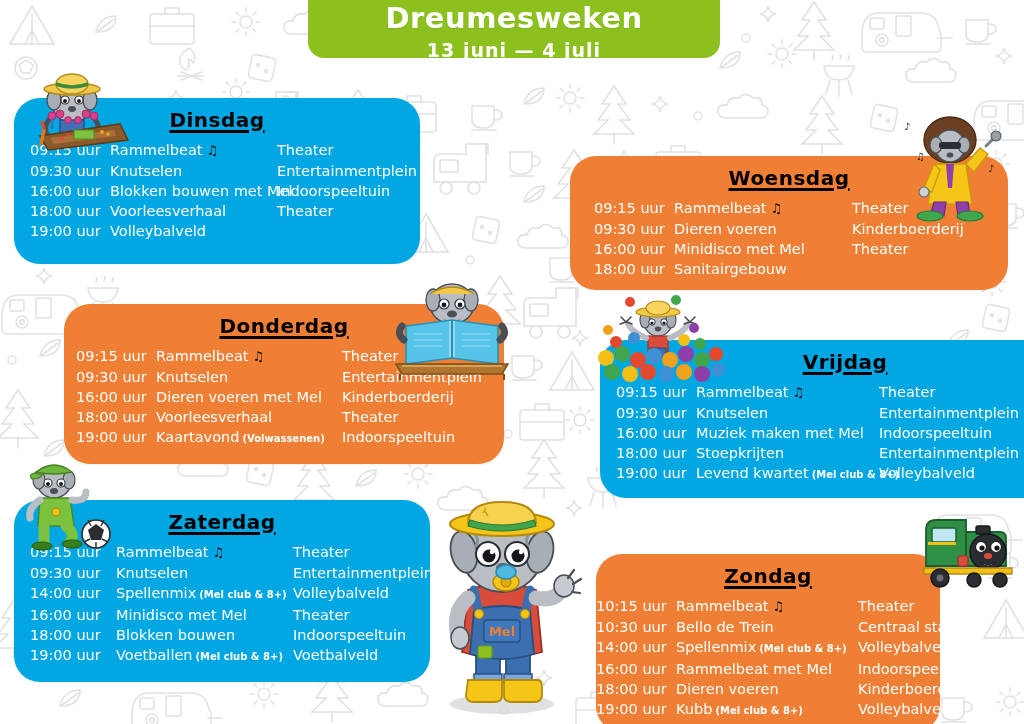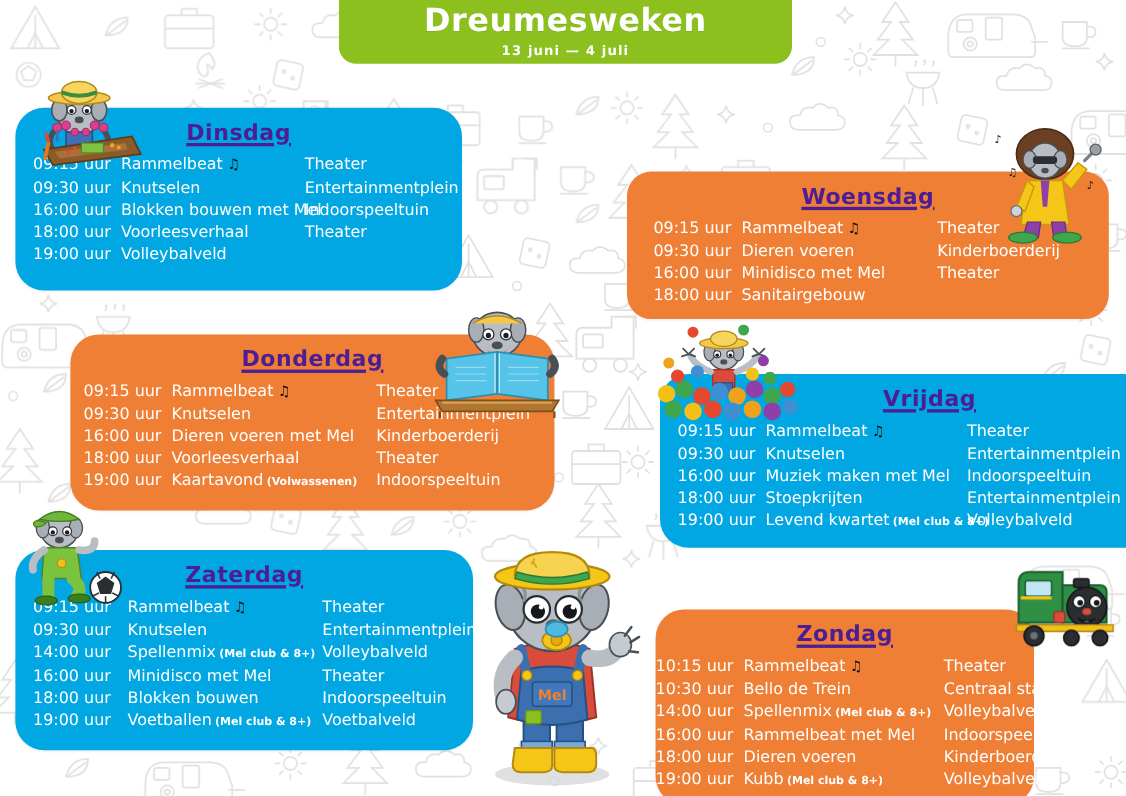--- a/index.html
+++ b/index.html
@@ -18,33 +18,33 @@
     position:absolute;left:308px;top:-4px;width:412px;height:62px;
     background:#8cc01f;border-radius:0 0 16px 16px;z-index:5;
     text-align:center;color:#fff;
   }
   #header-banner .title{
     font-size:29px;font-weight:bold;letter-spacing:0.5px;line-height:1;
     padding-top:8px;font-family:"DejaVu Sans","Liberation Sans",sans-serif;
     text-shadow:0 1px 0 rgba(0,0,0,.07);
   }
   #header-banner .subtitle{
-    font-size:12px;font-weight:bold;letter-spacing:1px;padding-top:6px;
+    font-size:19px;font-weight:bold;letter-spacing:1px;padding-top:6px;
   }
 
   
   .day-card{
     position:absolute;border-radius:26px;z-index:4;color:#fff;
     box-shadow:0 1px 2px rgba(0,0,0,.05);
   }
   .day-card.blue{background:#00a7e3;}
   .day-card.orange{background:#ef7f35;}
   .day-title{
     text-align:center;font-size:20px;font-weight:bold;letter-spacing:.5px;
-    padding-top:10px;padding-bottom:2px;color:#4c1d95;
+    padding-top:10px;padding-bottom:2px;color:#000000;
     text-decoration:underline;text-underline-offset:3px;
     text-decoration-thickness:3px;
   }
   .rows{padding:6px 0 10px 0;}
   .row{display:flex;align-items:baseline;font-size:14.5px;line-height:20px;white-space:nowrap;}
   .row .time{flex:0 0 auto;}
   .row .act{flex:0 0 auto;}
   .row .loc{flex:0 0 auto;}
   .note{font-size:10px;font-weight:bold;padding-left:3px;letter-spacing:0;}
   .music{font-size:13px;padding-left:4px;color:#111;}
@@ -303,21 +303,21 @@
         <span class="act">Voorleesverhaal</span>
         <span class="loc">Theater</span>
       </div>
       <div class="row">
         <span class="time">19:00 uur</span>
         <span class="loc">Volleybalveld</span>
       </div>
     </div>
 </div>
 
-<div class="day-card orange c-woensdag" style="left:570px;top:156px;width:438px;height:134px;border-radius:22px;">
+<div class="day-card orange c-woensdag" style="left:570px;top:156px;width:438px;height:134px;">
   <div class="day-title">Woensdag</div>
   <div class="rows">
       <div class="row">
         <span class="time">09:15 uur</span>
         <span class="act">Rammelbeat<span class="music">♫</span></span>
         <span class="loc">Theater</span>
       </div>
       <div class="row">
         <span class="time">09:30 uur</span>
         <span class="act">Dieren voeren</span>

